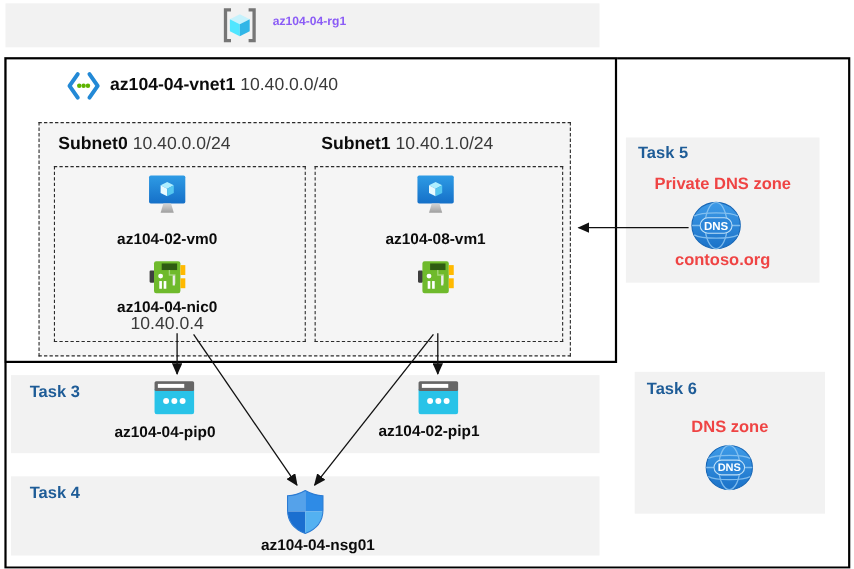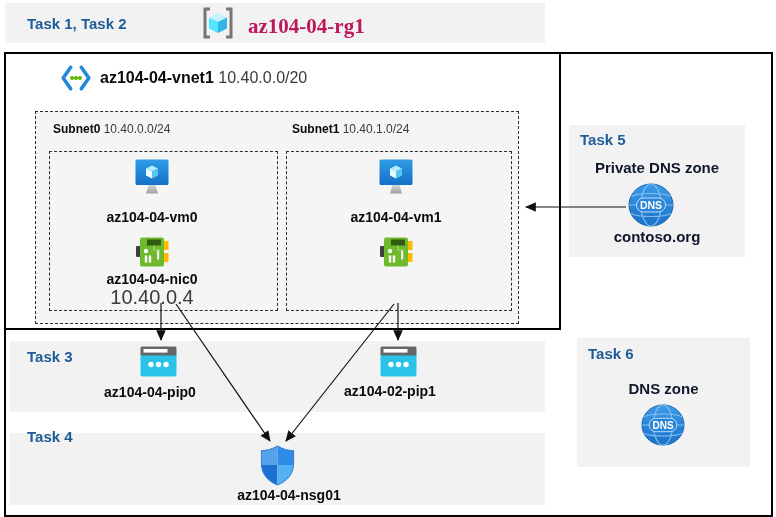--- a/index.html
+++ b/index.html
@@ -4,63 +4,62 @@
 <style>
   html,body{margin:0;padding:0;background:#fff;}
   .canvas{
     position:relative;width:776px;height:517px;background:#fff;overflow:hidden;
     font-family:"Liberation Sans", sans-serif;color:#111;
   }
   .abs{position:absolute;}
   .band{background:#F2F2F2;}
   .task-label{font-weight:bold;font-size:15px;color:#1E5C97;}
   .res-label{font-weight:bold;font-size:14px;color:#0b0b0b;text-align:center;}
-  .ip-label{font-size:20px;color:#3a3a3a;text-align:center;}
+  .ip-label{font-size:16px;color:#3a3a3a;text-align:center;}
   .outer-rect{border:2px solid #000;background:#fff;}
   .vnet-rect{border:2px solid #000;background:#fff;}
   .dashed{border:1.4px dashed #2b2b2b;}
   .subnets-fill{background:#F5F5F5;}
   .vnet-title{font-weight:bold;font-size:16px;color:#0b0b0b;white-space:nowrap;}
   .vnet-cidr,.subnet-cidr{font-weight:normal;color:#3a3a3a;}
-  .subnet-title{font-weight:bold;font-size:12px;color:#0b0b0b;white-space:nowrap;}
-  .big-label{font-weight:bold;font-size:15px;color:#0f172a;text-align:center;}
+  .subnet-title{font-weight:bold;font-size:16px;color:#0b0b0b;white-space:nowrap;}
+  .big-label{font-weight:bold;font-size:15px;color:#ef4444;text-align:center;}
   svg{display:block;}
   .overlay{pointer-events:none;}
 </style>
 </head>
 <body>
 
 <div class="canvas">
 
   <div class="abs outer-rect" style="left:4px;top:52px;width:765px;height:461px;"></div>
 
   <div class="abs band" style="left:5px;top:3px;width:540px;height:40px;">
-    <div class="abs task-label" style="left:22px;top:12px;">Task 1, Task 2</div>
     <svg class="abs" style="left:195px;top:3px;" width="36" height="34" viewBox="0 0 36 34">
       <path d="M10 3 H5 V31 H10" fill="none" stroke="#767676" stroke-width="3"></path>
       <path d="M26 3 H31 V31 H26" fill="none" stroke="#767676" stroke-width="3"></path>
       <polygon points="18,7 27,11.5 18,16 9,11.5" fill="#C6F2FC"></polygon>
       <polygon points="9,11.5 18,16 18,27 9,22.5" fill="#50E6FF"></polygon>
       <polygon points="27,11.5 18,16 18,27 27,22.5" fill="#31B6E7"></polygon>
     </svg>
-    <div class="abs" style="left:243px;top:11px;font-weight:bold;font-size:21px;color:#be185d;font-family:Liberation Serif, serif;">az104-04-rg1</div>
+    <div class="abs" style="left:243px;top:11px;font-weight:bold;font-size:11px;color:#8b5cf6;">az104-04-rg1</div>
   </div>
 
   <div class="abs vnet-rect" style="left:4px;top:52px;width:553px;height:274px;"></div>
 
   <svg class="abs" style="left:60px;top:64px;" width="32" height="28" viewBox="0 0 30 26">
     <path d="M10 3 L3 13 L10 23" stroke="#2389D6" stroke-width="3.4" fill="none" stroke-linecap="round" stroke-linejoin="round"></path>
     <path d="M20 3 L27 13 L20 23" stroke="#2389D6" stroke-width="3.4" fill="none" stroke-linecap="round" stroke-linejoin="round"></path>
     <circle cx="11.3" cy="13" r="1.9" fill="#5DB300"></circle>
     <circle cx="15" cy="13" r="1.9" fill="#5DB300"></circle>
     <circle cx="18.7" cy="13" r="1.9" fill="#5DB300"></circle>
   </svg>
   <div class="abs vnet-title" style="left:100px;top:69px;">
     <span>az104-04-vnet1</span>
-    <span class="vnet-cidr">10.40.0.0/20</span>
+    <span class="vnet-cidr">10.40.0.0/40</span>
   </div>
 
   <div class="abs dashed subnets-fill" style="left:35px;top:111px;width:482px;height:211px;"></div>
 
   <div class="abs subnet-title" style="left:53px;top:122px;">
     <span>Subnet0</span>
     <span class="subnet-cidr">10.40.0.0/24</span>
   </div>
   <div class="abs dashed" style="left:49px;top:151px;width:227px;height:158px;"></div>
 
@@ -74,21 +73,21 @@
         <stop offset="0" stop-color="#D6D6D6"></stop>
           <stop offset="1" stop-color="#9E9E9E"></stop>
       </linearGradient>
     </defs>
     <rect x="0.5" y="0.5" width="33" height="25.5" rx="1.6" fill="url(#vmg)"></rect>
     <polygon points="17,6.5 23,9.5 17,12.5 11,9.5" fill="#AEEFFF"></polygon>
     <polygon points="11,9.5 17,12.5 17,19.5 11,16.5" fill="#E8FBFF"></polygon>
     <polygon points="23,9.5 17,12.5 17,19.5 23,16.5" fill="#55C7F0"></polygon>
     <polygon points="13.5,26 20.5,26 23,34.5 11,34.5" fill="url(#standg)"></polygon>
   </svg>
-  <div class="abs res-label" style="left:38px;top:209px;width:228px;">az104-04-vm0</div>
+  <div class="abs res-label" style="left:38px;top:209px;width:228px;">az104-02-vm0</div>
 
   <svg class="abs" style="left:135px;top:236px;" width="34" height="32" viewBox="0 0 34 32">
     <rect x="1" y="10" width="4.5" height="11" rx="1" fill="#3F3F3F"></rect>
     <rect x="5" y="1.5" width="24" height="29" rx="2" fill="#6FBA2C"></rect>
     <rect x="12" y="3.5" width="14" height="6" fill="#2F5C12"></rect>
     <rect x="29" y="5" width="4.5" height="9" fill="#FFB900"></rect>
     <rect x="29" y="17" width="4.5" height="9" fill="#FFB900"></rect>
     <path d="M19 9.5 V14 H24 V22" stroke="#A5D67A" stroke-width="1.2" fill="none"></path>
     <circle cx="11" cy="15" r="2.2" fill="#fff"></circle>
     <rect x="9.8" y="19.5" width="2.4" height="7" fill="#fff"></rect>
@@ -104,21 +103,21 @@
   </div>
   <div class="abs dashed" style="left:286px;top:151px;width:224px;height:158px;"></div>
 
   <svg class="abs" style="left:379px;top:159px;" width="34" height="41" viewBox="0 0 34 41">
     <rect x="0.5" y="0.5" width="33" height="25.5" rx="1.6" fill="url(#vmg)"></rect>
     <polygon points="17,6.5 23,9.5 17,12.5 11,9.5" fill="#AEEFFF"></polygon>
     <polygon points="11,9.5 17,12.5 17,19.5 11,16.5" fill="#E8FBFF"></polygon>
     <polygon points="23,9.5 17,12.5 17,19.5 23,16.5" fill="#55C7F0"></polygon>
     <polygon points="13.5,26 20.5,26 23,34.5 11,34.5" fill="url(#standg)"></polygon>
   </svg>
-  <div class="abs res-label" style="left:282px;top:209px;width:228px;">az104-04-vm1</div>
+  <div class="abs res-label" style="left:282px;top:209px;width:228px;">az104-08-vm1</div>
 
   <svg class="abs" style="left:379px;top:236px;" width="34" height="32" viewBox="0 0 34 32">
     <rect x="1" y="10" width="4.5" height="11" rx="1" fill="#3F3F3F"></rect>
     <rect x="5" y="1.5" width="24" height="29" rx="2" fill="#6FBA2C"></rect>
     <rect x="12" y="3.5" width="14" height="6" fill="#2F5C12"></rect>
     <rect x="29" y="5" width="4.5" height="9" fill="#FFB900"></rect>
     <rect x="29" y="17" width="4.5" height="9" fill="#FFB900"></rect>
     <path d="M19 9.5 V14 H24 V22" stroke="#A5D67A" stroke-width="1.2" fill="none"></path>
     <circle cx="11" cy="15" r="2.2" fill="#fff"></circle>
     <rect x="9.8" y="19.5" width="2.4" height="7" fill="#fff"></rect>
@@ -143,21 +142,21 @@
     <rect x="0.5" y="6.5" width="36" height="24" rx="2" fill="#29C3E8"></rect>
     <rect x="0.5" y="0.5" width="36" height="9" rx="1.5" fill="#666666"></rect>
     <rect x="3.5" y="3" width="24" height="3.6" fill="#ffffff"></rect>
     <circle cx="11" cy="18.5" r="2.7" fill="#fff"></circle>
     <circle cx="18.5" cy="18.5" r="2.7" fill="#fff"></circle>
     <circle cx="26" cy="18.5" r="2.7" fill="#fff"></circle>
   </svg>
   <div class="abs res-label" style="left:292px;top:383px;width:196px;">az104-02-pip1</div>
 
   <div class="abs band" style="left:10px;top:433px;width:535px;height:72px;"></div>
-  <div class="abs task-label" style="left:27px;top:428px;">Task 4</div>
+  <div class="abs task-label" style="left:27px;top:440px;">Task 4</div>
 
   <svg class="abs" style="left:257px;top:445px;" width="41" height="41" viewBox="0 0 40 42">
     <defs>
       <clipPath id="shieldclip">
         <path d="M20 1 C25.5 4.2 31 5.8 36.5 5.8 V19 C36.5 30 29.5 37.3 20 41 C10.5 37.3 3.5 30 3.5 19 V5.8 C9 5.8 14.5 4.2 20 1 Z"></path>
       </clipPath>
     </defs>
     <g clip-path="url(#shieldclip)">
       <rect x="0" y="0" width="20" height="20.5" fill="#55A2EA"></rect>
       <rect x="20" y="0" width="20" height="20.5" fill="#2E8BE6"></rect>

